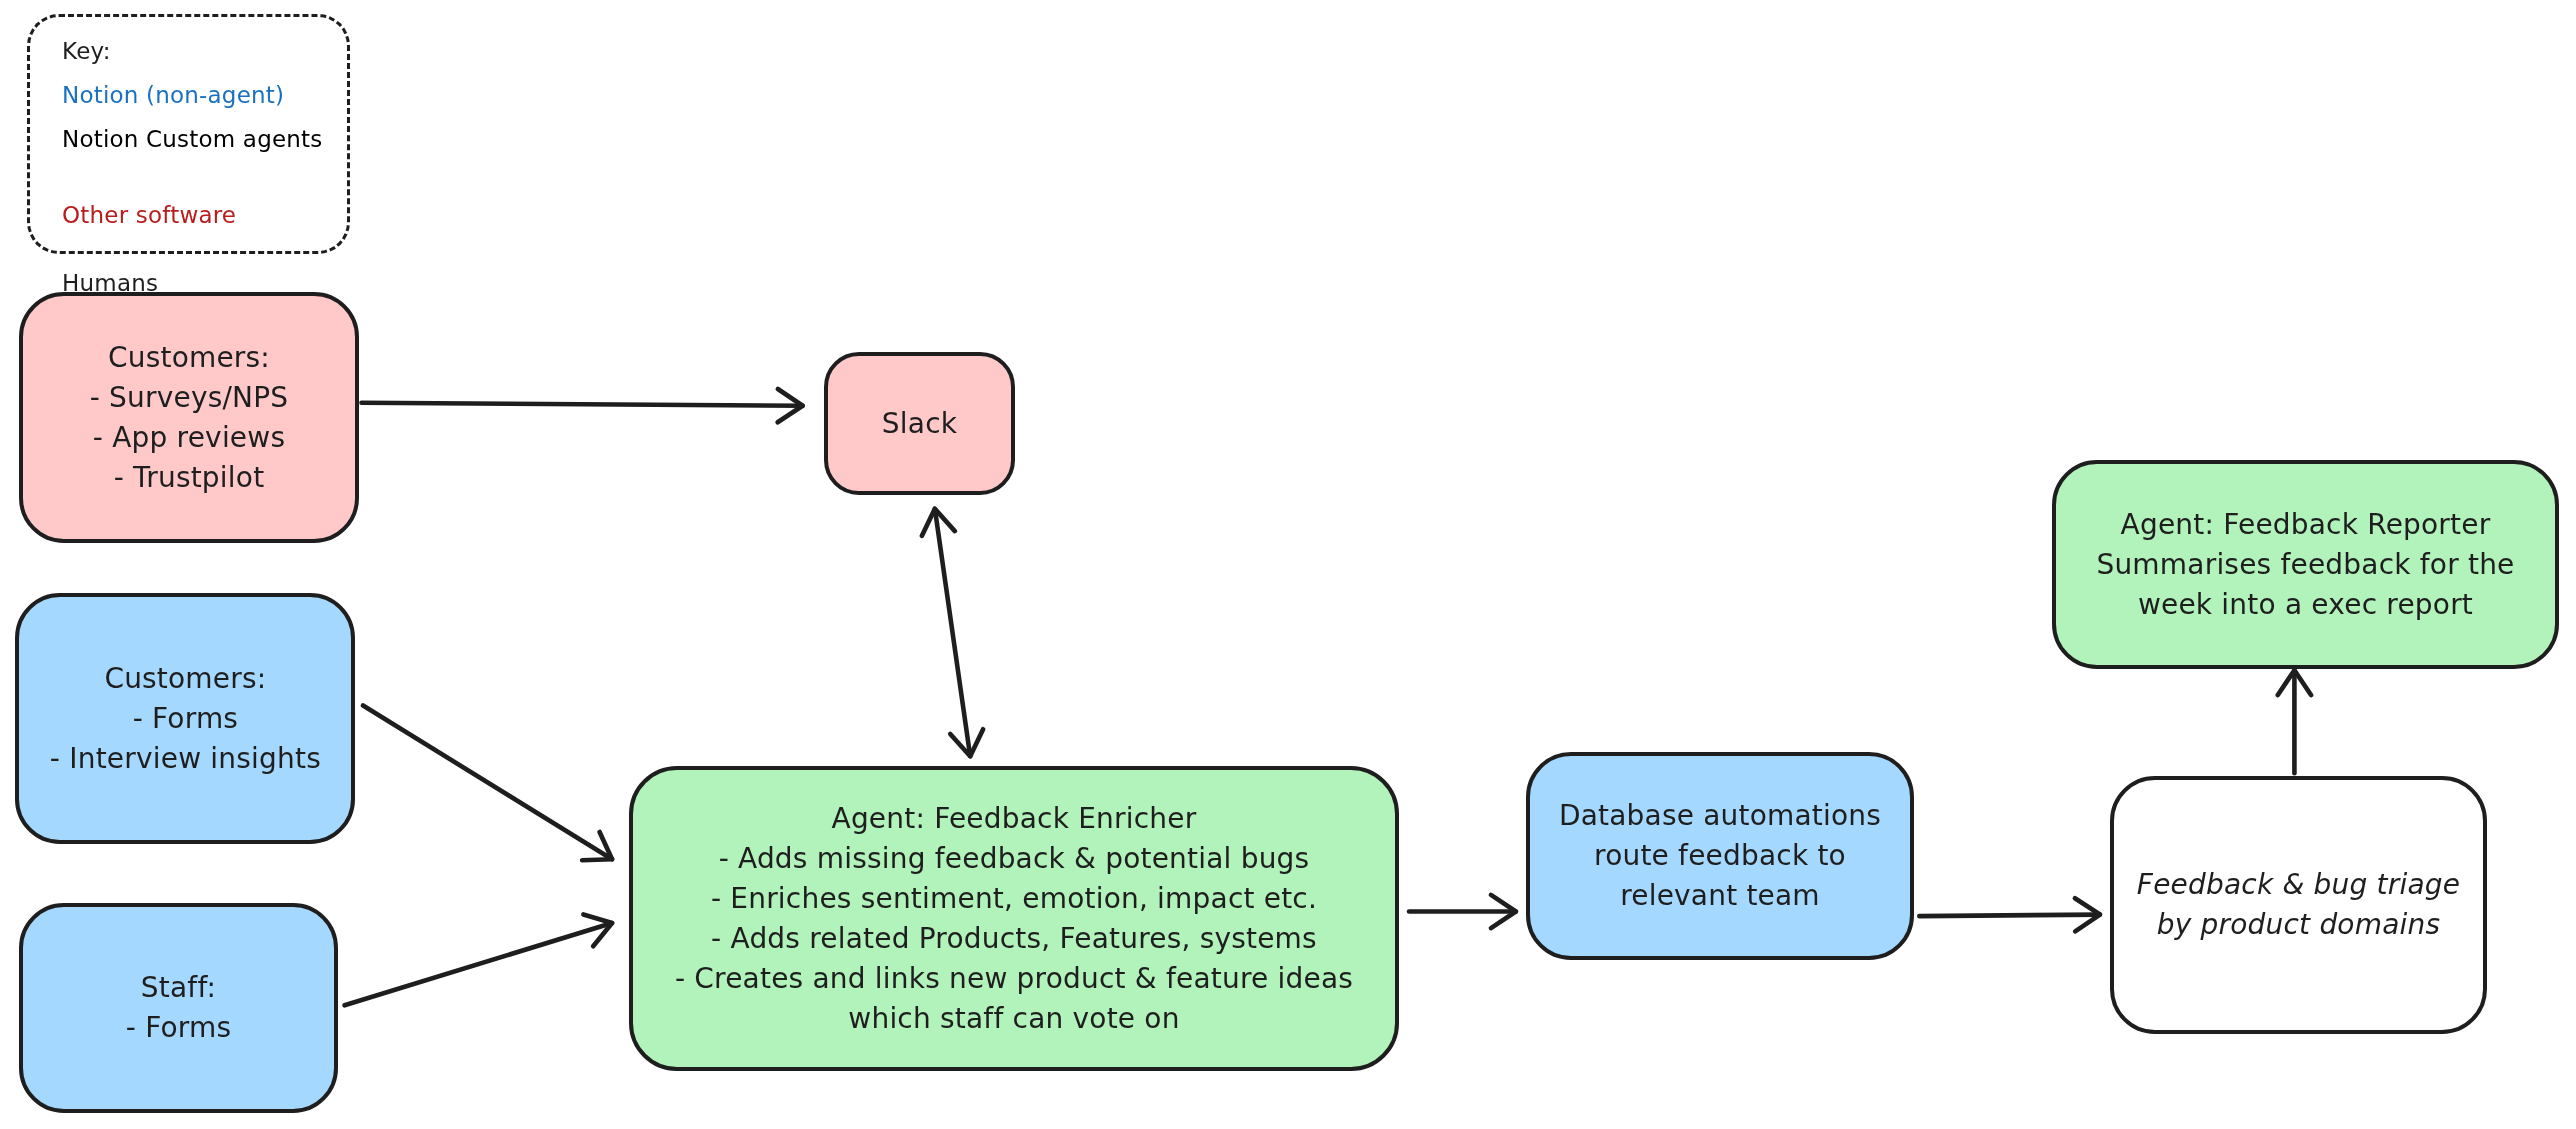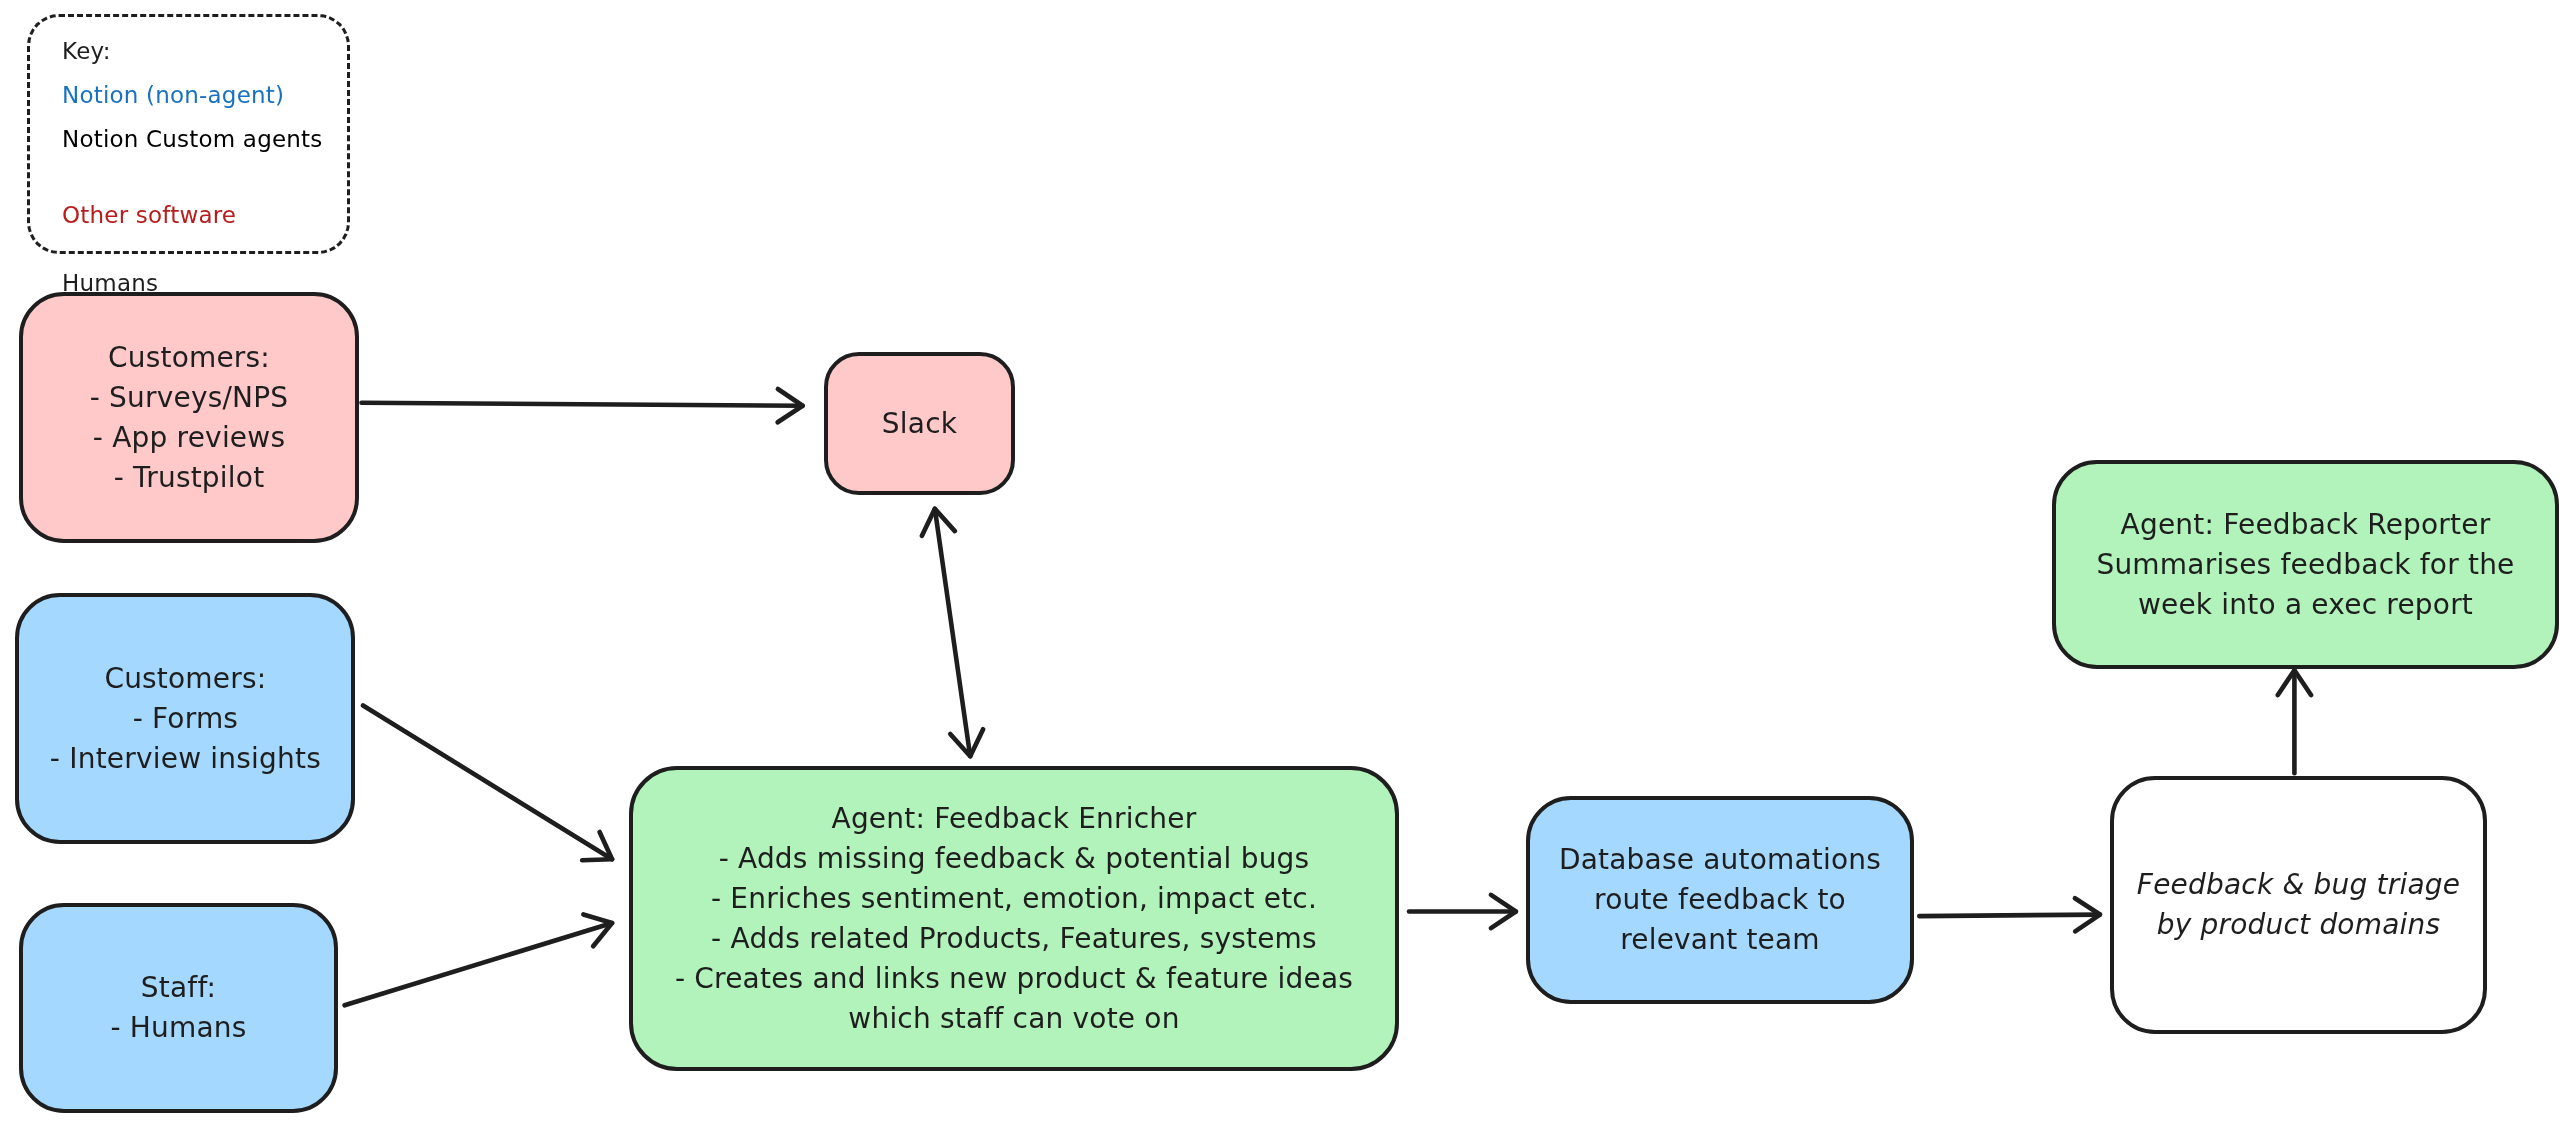--- a/index.html
+++ b/index.html
@@ -48,21 +48,21 @@
     gap: 16px;
   }
   .key-title { font-size: 23px; }
   .key-item { font-size: 23px; }
   
   .customers-external { left: 19px;  top: 292px;  width: 340px;  height: 251px; border-radius: 45px; }
   .slack              { left: 824px; top: 352px; width: 191px;  height: 143px; border-radius: 35px; }
   .customers-notion   { left: 15.4px;  top: 593px;  width: 340px;  height: 251px; border-radius: 45px; }
   .staff              { left: 19px;  top: 903px; width: 319px;  height: 210px; border-radius: 45px; }
   .enricher           { left: 629px; top: 766px;  width: 770px; height: 305px; border-radius: 48px; }
-  .database           { left: 1526px; top: 796px; width: 388px; height: 208px; border-radius: 45px; }
+  .database           { left: 1526px; top: 752px; width: 388px; height: 208px; border-radius: 45px; }
   .triage             { left: 2110px; top: 776px; width: 377px; height: 258px; border-radius: 45px; font-style: italic; }
   .reporter           { left: 2052px; top: 460px;  width: 507px; height: 209px; border-radius: 45px; }
 </style>
 </head>
 <body>
 
 <div class="canvas">
 
   <svg class="edges" viewBox="0 0 3351 1469" xmlns="http://www.w3.org/2000/svg">
     <defs>
@@ -92,21 +92,21 @@
 - App reviews
 - Trustpilot</div>
 
   <div class="node slack" style="background-color: rgb(255, 201, 201);">Slack</div>
 
   <div class="node customers-notion" style="background-color: rgb(165, 216, 255);">Customers:
 - Forms
 - Interview insights</div>
 
   <div class="node staff" style="background-color: rgb(165, 216, 255);">Staff:
-- Humans</div>
+- Forms</div>
 
   <div class="node enricher" style="background-color: rgb(178, 242, 187);">Agent: Feedback Enricher
 - Adds missing feedback &amp; potential bugs
 - Enriches sentiment, emotion, impact etc.
 - Adds related Products, Features, systems
 - Creates and links new product &amp; feature ideas
 which staff can vote on</div>
 
   <div class="node database" style="background-color: rgb(165, 216, 255);">Database automations
 route feedback to

